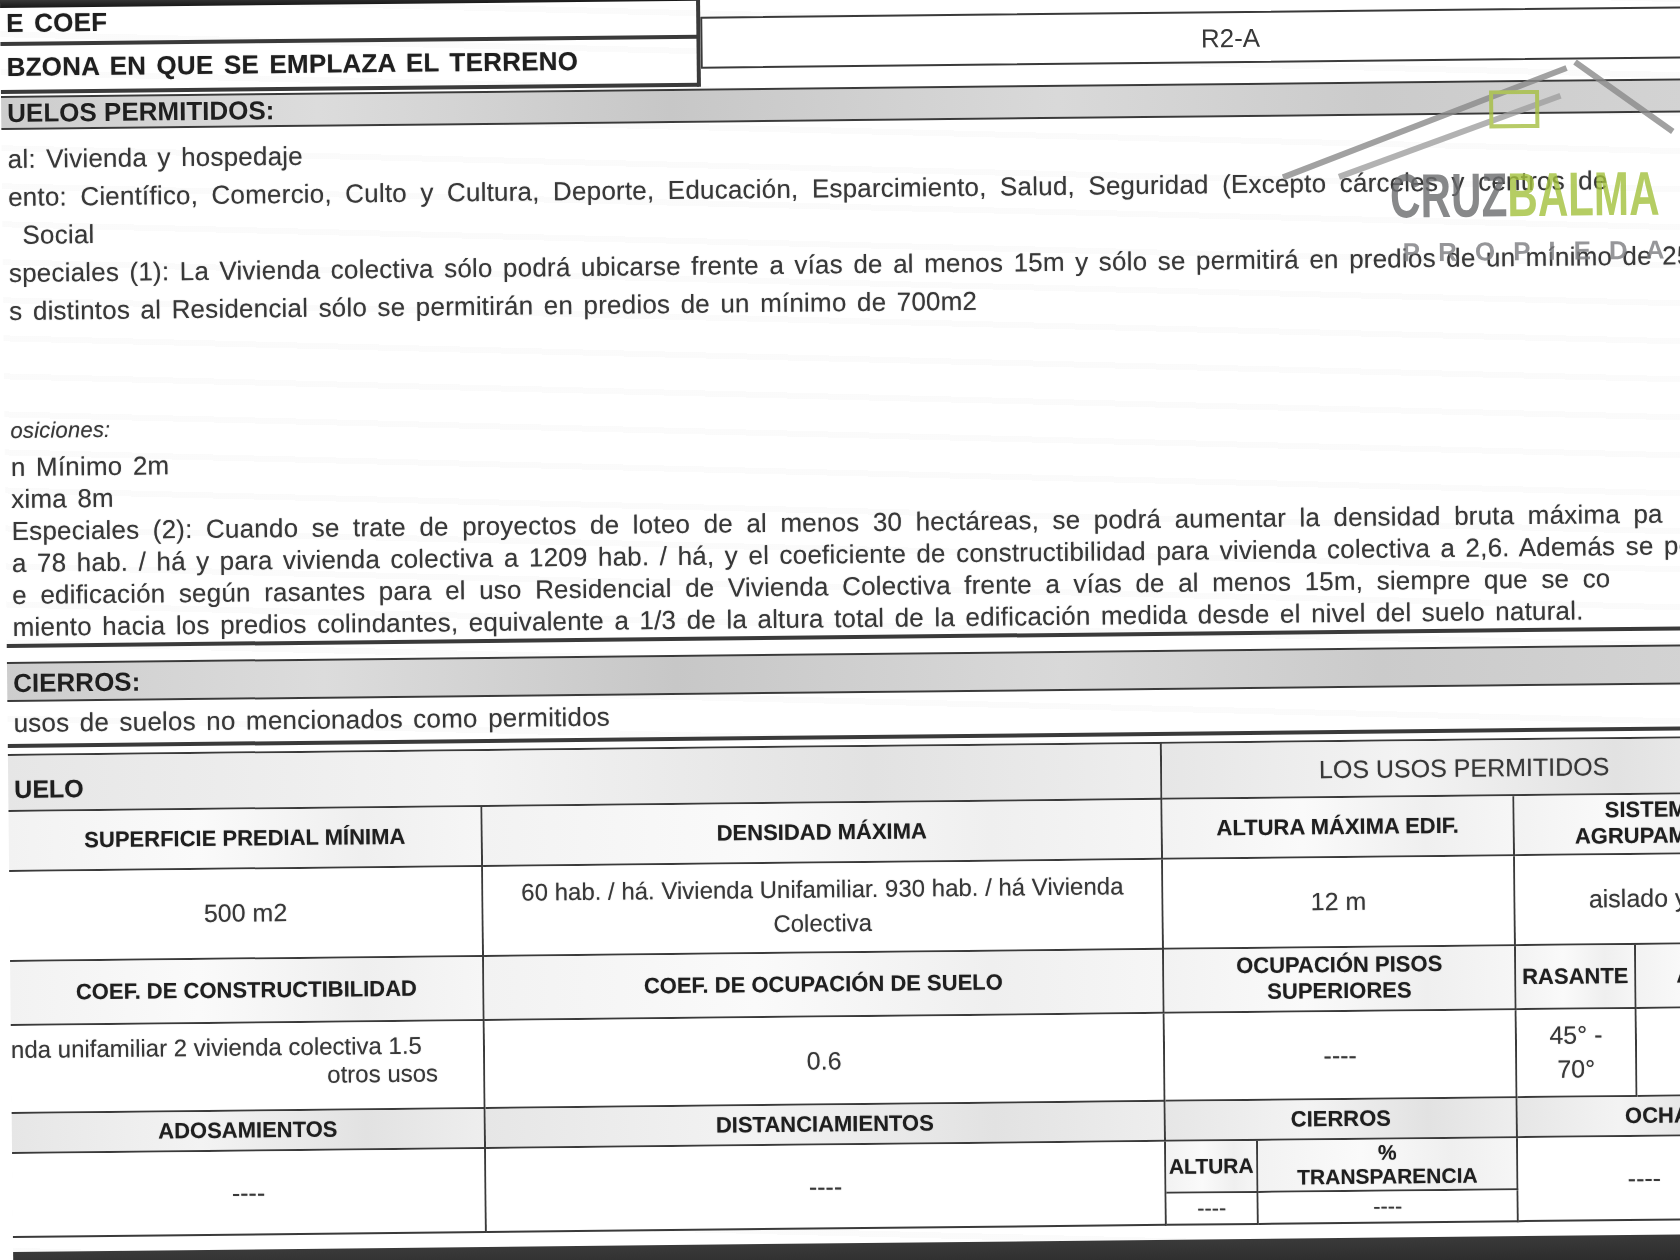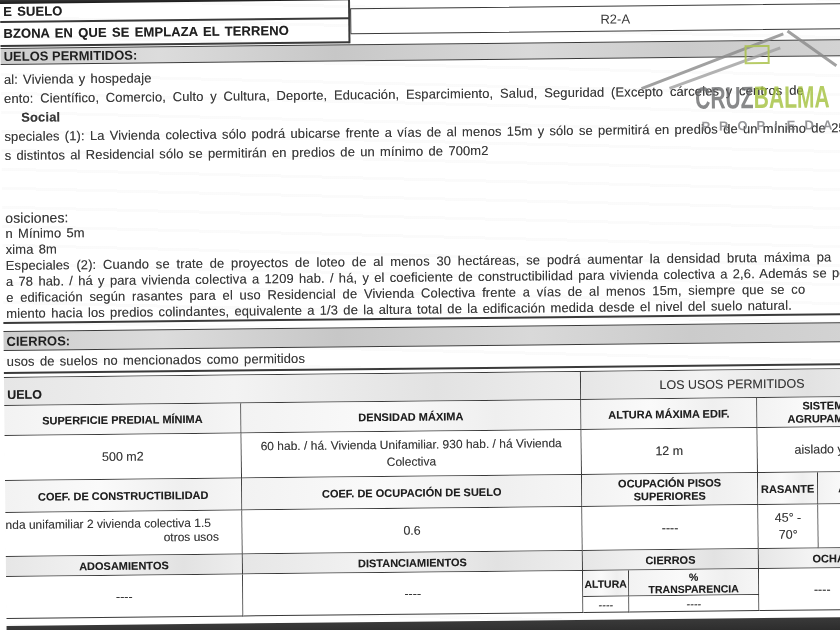--- a/index.html
+++ b/index.html
@@ -38,43 +38,43 @@
   #brand-sub{position:absolute;left:700px;top:126px;font-size:13px;font-weight:bold;letter-spacing:9px;white-space:nowrap;}
 </style>
 </head>
 <body>
 
 <div id="viewport">
   <div id="scan">
 
     <div class="blackbar" style="left:0;top:0;width:349px;height:4px;"></div>
 
-    <div class="txtline bold" style="left:3px;top:4px;">E SUELO</div>
+    <div class="txtline bold" style="left:3px;top:4px;">E COEF</div>
     <div class="ln" style="left:0;top:21px;width:349px;height:1.5px;"></div>
 
     <div class="txtline bold" style="left:3px;top:26px;">BZONA EN QUE SE EMPLAZA EL TERRENO</div>
     <div class="ln" style="left:0;top:45px;width:349px;height:1.5px;"></div>
     <div class="ln" style="left:348px;top:0;width:1.5px;height:47px;"></div>
 
     <div class="abs" style="left:350px;top:12px;width:530px;height:26px;box-sizing:border-box;border:1.5px solid #3a3a3a;display:flex;align-items:center;justify-content:center;font-size:13px;background:#fff;">
       <span>R2-A</span>
     </div>
 
     <div class="band" style="top:48px;height:17px;">
       <span>UELOS PERMITIDOS:</span>
     </div>
 
     <div class="txtline" style="left:3px;top:72px;">al: Vivienda y hospedaje</div>
     <div class="txtline" style="left:3px;top:91px;word-spacing:3px;">ento: Científico, Comercio, Culto y Cultura, Deporte, Educación, Esparcimiento, Salud, Seguridad (Excepto cárceles y centros de</div>
-    <div class="txtline" style="left:20px;top:110px;font-weight:bold;">Social</div>
+    <div class="txtline" style="left:10px;top:110px;">Social</div>
     <div class="txtline" style="left:3px;top:129px;">speciales (1): La Vivienda colectiva sólo podrá ubicarse frente a vías de al menos 15m y sólo se permitirá en predios de un mínimo de 25</div>
     <div class="txtline" style="left:3px;top:148px;">s distintos al Residencial sólo se permitirán en predios de un mínimo de 700m2</div>
 
-    <div class="txtline" style="left:3px;top:210px;font-size:14px;">osiciones:</div>
-    <div class="txtline" style="left:3px;top:226px;font-size:13px;">n Mínimo 5m</div>
+    <div class="txtline" style="left:3px;top:210px;font-size:11px;font-style:italic;">osiciones:</div>
+    <div class="txtline" style="left:3px;top:226px;font-size:13px;">n Mínimo 2m</div>
     <div class="txtline" style="left:3px;top:242px;font-size:13px;">xima 8m</div>
     <div class="txtline" style="left:3px;top:258px;font-size:13px;word-spacing:3px;">Especiales (2): Cuando se trate de proyectos de loteo de al menos 30 hectáreas, se podrá aumentar la densidad bruta máxima pa</div>
     <div class="txtline" style="left:3px;top:274px;font-size:13px;">a 78 hab. / há y para vivienda colectiva a 1209 hab. / há, y el coeficiente de constructibilidad para vivienda colectiva a 2,6. Además se po</div>
     <div class="txtline" style="left:3px;top:290px;font-size:13px;word-spacing:3px;">e edificación según rasantes para el uso Residencial de Vivienda Colectiva frente a vías de al menos 15m, siempre que se co</div>
     <div class="txtline" style="left:3px;top:306px;font-size:13px;">miento hacia los predios colindantes, equivalente a 1/3 de la altura total de la edificación medida desde el nivel del suelo natural.</div>
     <div class="ln" style="left:0;top:322px;width:880px;height:1.5px;"></div>
 
     <div class="band" style="top:331px;height:20px;">
       <span>CIERROS:</span>
     </div>

